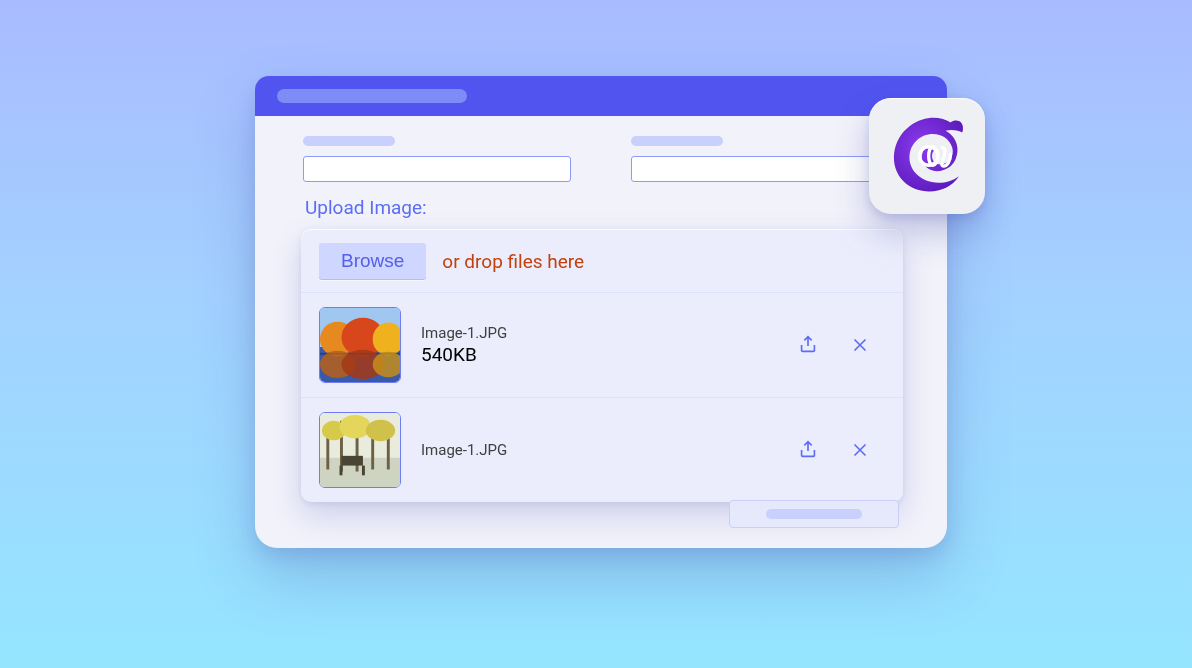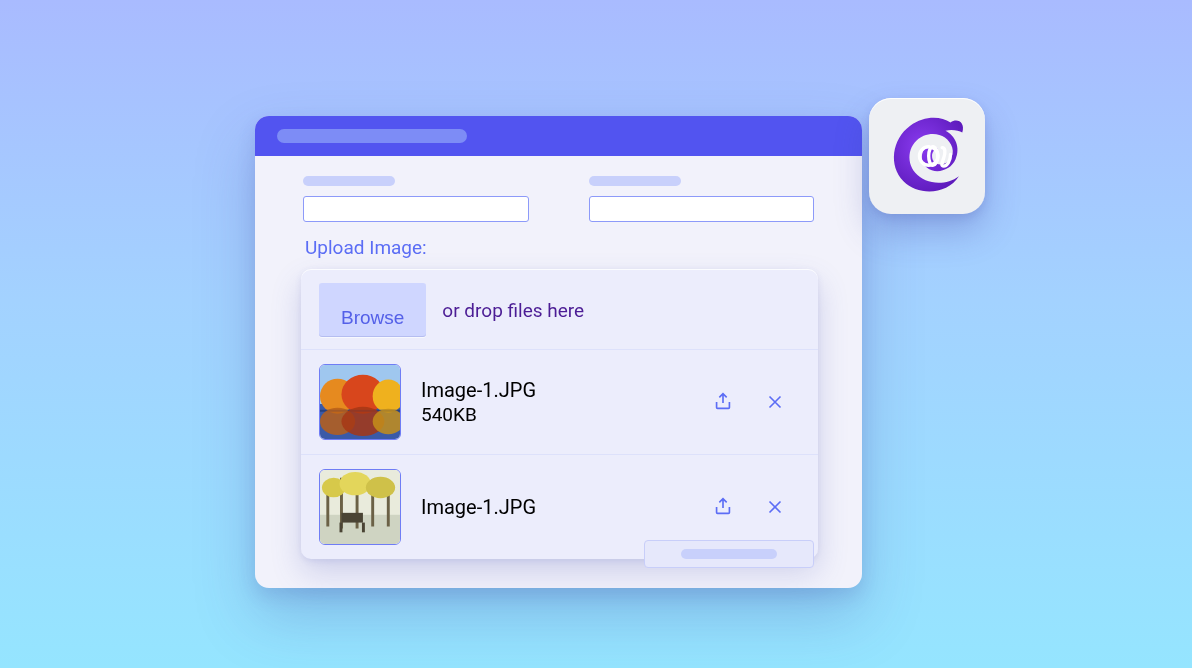--- a/index.html
+++ b/index.html
@@ -5,26 +5,25 @@
   * { box-sizing: border-box; margin: 0; padding: 0; }
   html, body { width: 1192px; height: 668px; overflow: hidden; font-family: -apple-system, "Segoe UI", Roboto, Helvetica, Arial, sans-serif; }
   .stage {
     width: 1192px; height: 668px;
     background: linear-gradient(180deg, #a9bbff 0%, #a3d2ff 45%, #95e5ff 100%);
     position: relative;
   }
   .window {
     position: absolute;
     left: 255px; top: 76px;
-    width: 607px; height: 472px;
+    width: 692px; height: 472px;
     background: #f2f2fb;
-    border-radius: 14px;
+    border-radius: 22px;
     box-shadow: 0 28px 60px rgba(60,70,160,.25), 0 8px 18px rgba(60,70,160,.15);
     overflow: visible;
-    margin-top: 40px;
   }
   .titlebar {
     height: 40px;
     background: #5254f0;
     border-radius: 14px 14px 0 0;
     display: flex; align-items: center;
     padding: 0 22px;
   }
   .titlebar .pill {
     width: 190px; height: 14px;
@@ -66,28 +65,28 @@
                 inset 0 1px 0 rgba(255,255,255,.8);
   }
   .browse-row {
     display: flex; align-items: center; gap: 16px;
     padding: 14px 18px 12px 18px;
   }
   .browse-btn {
     background: #cfd6ff;
     color: #5460e8;
     border: none;
-    padding: 24px 22px 8px;
+    padding: 7px 22px 8px;
     font-size: 19px;
     border-radius: 3px;
     cursor: pointer;
     box-shadow: inset 0 -1px 0 rgba(80,90,180,.2), 0 1px 0 rgba(255,255,255,.6);
   }
   .drop-hint {
-    color: #4c1d95;
+    color: #c2410c;
     font-size: 19px;
   }
 
   .file-row {
     display: flex; align-items: center;
     padding: 14px 28px 14px 18px;
     border-top: 1px solid #dde1fb;
     gap: 20px;
   }
   .thumb {
@@ -95,21 +94,21 @@
     border: 1.5px solid #6f7df5;
     border-radius: 6px;
     overflow: hidden;
     flex: 0 0 auto;
     position: relative;
     background: #fff;
   }
   .thumb svg { width: 100%; height: 100%; display: block; }
 
   .file-text { flex: 1; }
-  .file-name { color: #000000; font-size: 20px; line-height: 1.25; }
+  .file-name { color: #404040; font-size: 15px; line-height: 1.25; }
   .file-size { color: #000000; font-size: 19px; }
 
   .row-actions { display: flex; align-items: center; gap: 22px; }
   .icon-btn { background: none; border: none; cursor: pointer; padding: 4px; color: #5c6df5; display: inline-flex; }
   .icon-btn svg { width: 22px; height: 22px; stroke: currentColor; fill: none; stroke-width: 1.8; }
 
   .footer-btn {
     position: absolute;
     right: 48px; bottom: 20px;
     width: 170px; height: 28px;

